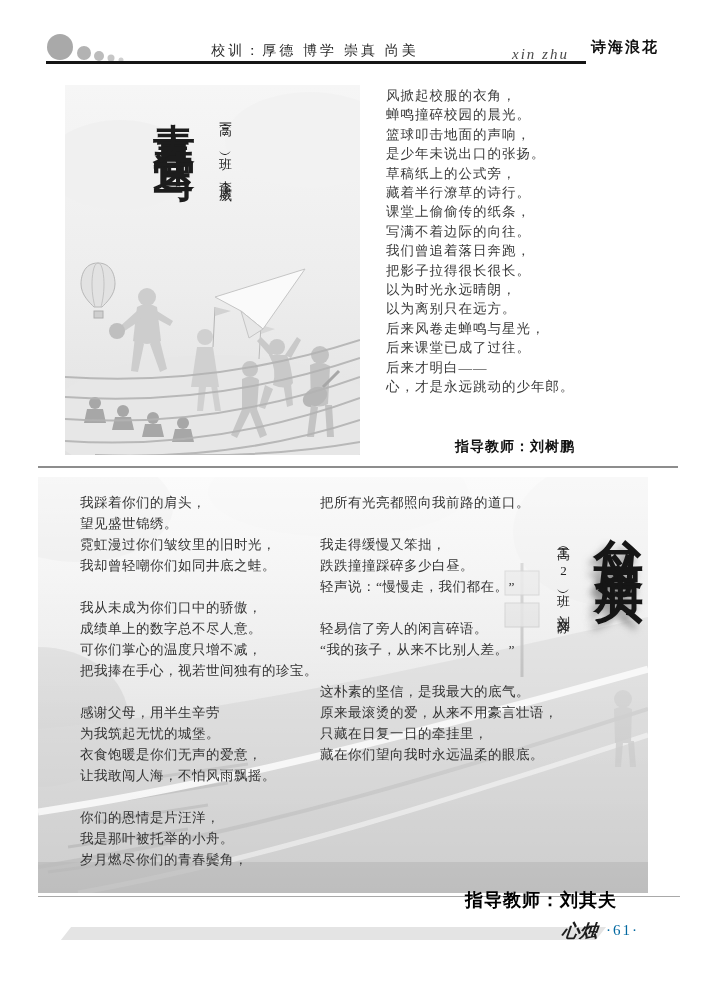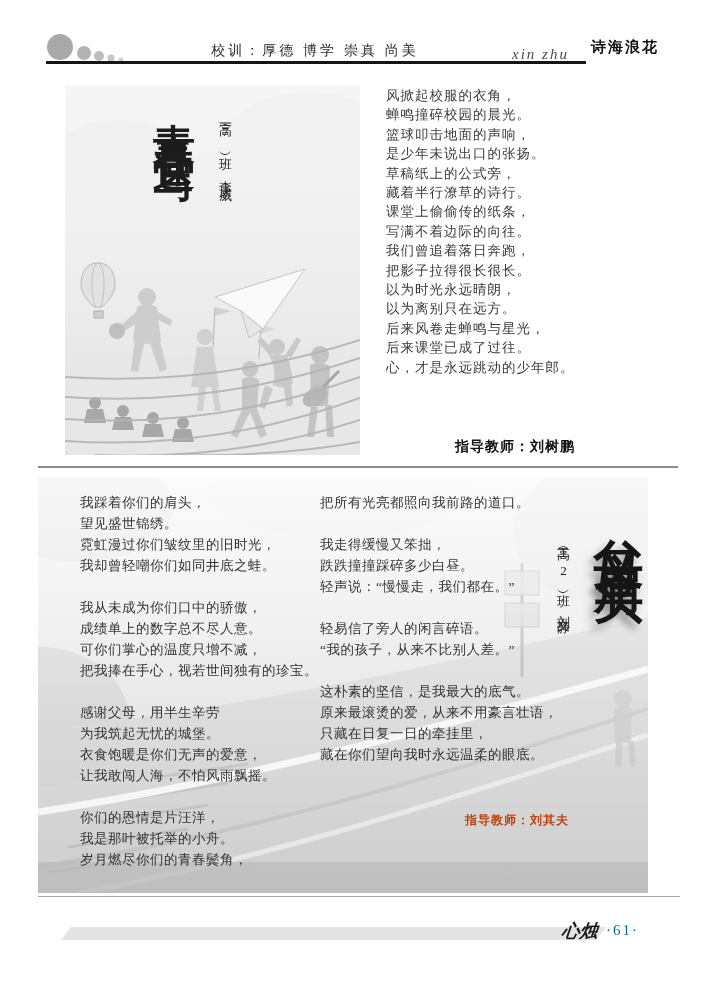--- a/index.html
+++ b/index.html
@@ -38,22 +38,22 @@
   .col-left{left:80px;top:492px;width:245px;}
   .col-right{left:320px;top:492px;width:250px;}
   .stanza{margin-bottom:21px;}
   .author-parents{position:absolute;left:554px;top:536px;height:200px;writing-mode:vertical-rl;
                   text-orientation:upright;font-family:"Liberation Serif",serif;font-size:13px;
                   letter-spacing:3px;color:#222;z-index:3;}
   .title-parents{position:absolute;left:586px;top:498px;height:300px;writing-mode:vertical-rl;
                  text-orientation:upright;font-family:"DejaVu Serif",serif;font-weight:bold;
                  font-size:50px;letter-spacing:12px;color:#161616;z-index:3;
                  text-shadow:-5px 6px 7px rgba(110,110,110,0.55);}
-  .teacher-2{position:absolute;left:465px;top:812px;font-size:12px;font-weight:bold;
-             color:#c2410c;letter-spacing:1px;z-index:3;}
+  .teacher-2{position:absolute;left:465px;top:888px;font-size:18px;font-weight:bold;
+             color:#000000;letter-spacing:1px;z-index:3;}
 
   
   .foot-rule{position:absolute;left:38px;top:896px;width:642px;height:1px;background:#a9a9a9;}
   .foot-bar{position:absolute;left:66px;top:927px;width:535px;height:13px;background:#e4e4e4;
             transform:skewX(-38deg);}
   .foot-name{position:absolute;left:562px;top:919px;font-family:"DejaVu Serif",serif;
              font-style:italic;font-weight:bold;font-size:18px;color:#1d1d1d;
              transform:skewX(-6deg);z-index:2;}
   .foot-page{position:absolute;left:606px;top:922px;font-family:"Liberation Serif",serif;
              font-size:15px;letter-spacing:2px;color:#0369a1;}
@@ -168,20 +168,21 @@
         <div class="pline">草稿纸上的公式旁，</div>
         <div class="pline">藏着半行潦草的诗行。</div>
         <div class="pline">课堂上偷偷传的纸条，</div>
         <div class="pline">写满不着边际的向往。</div>
         <div class="pline">我们曾追着落日奔跑，</div>
         <div class="pline">把影子拉得很长很长。</div>
         <div class="pline">以为时光永远晴朗，</div>
         <div class="pline">以为离别只在远方。</div>
         <div class="pline">后来风卷走蝉鸣与星光，</div>
         <div class="pline">后来课堂已成了过往。</div>
+        <div class="pline">后来才明白——</div>
         <div class="pline">心，才是永远跳动的少年郎。</div>
       </div>
   </div>
   <div class="teacher-1">指导教师：刘树鹏</div>
 
   <div class="divider"></div>
 
   <div class="photo-bg">
     <svg width="610" height="416" viewBox="0 0 610 416">
       <defs>

